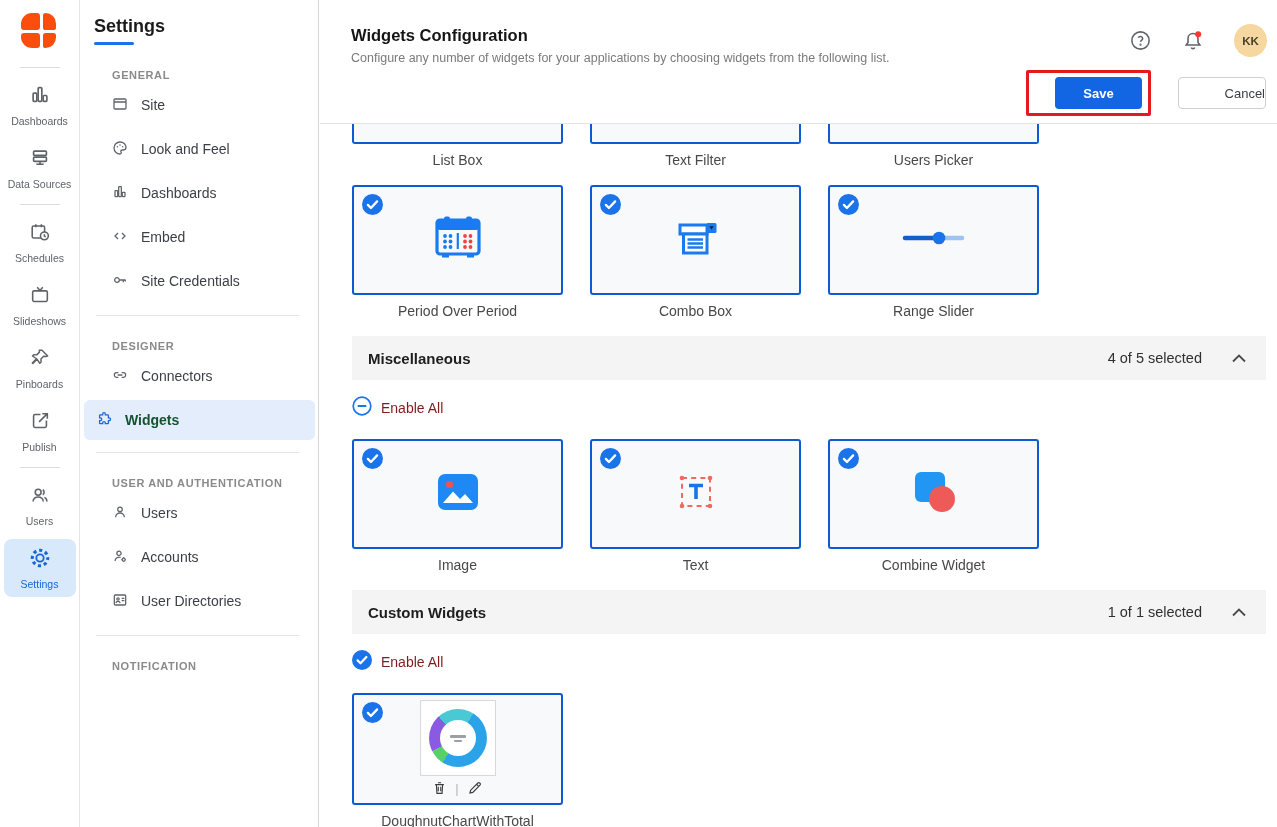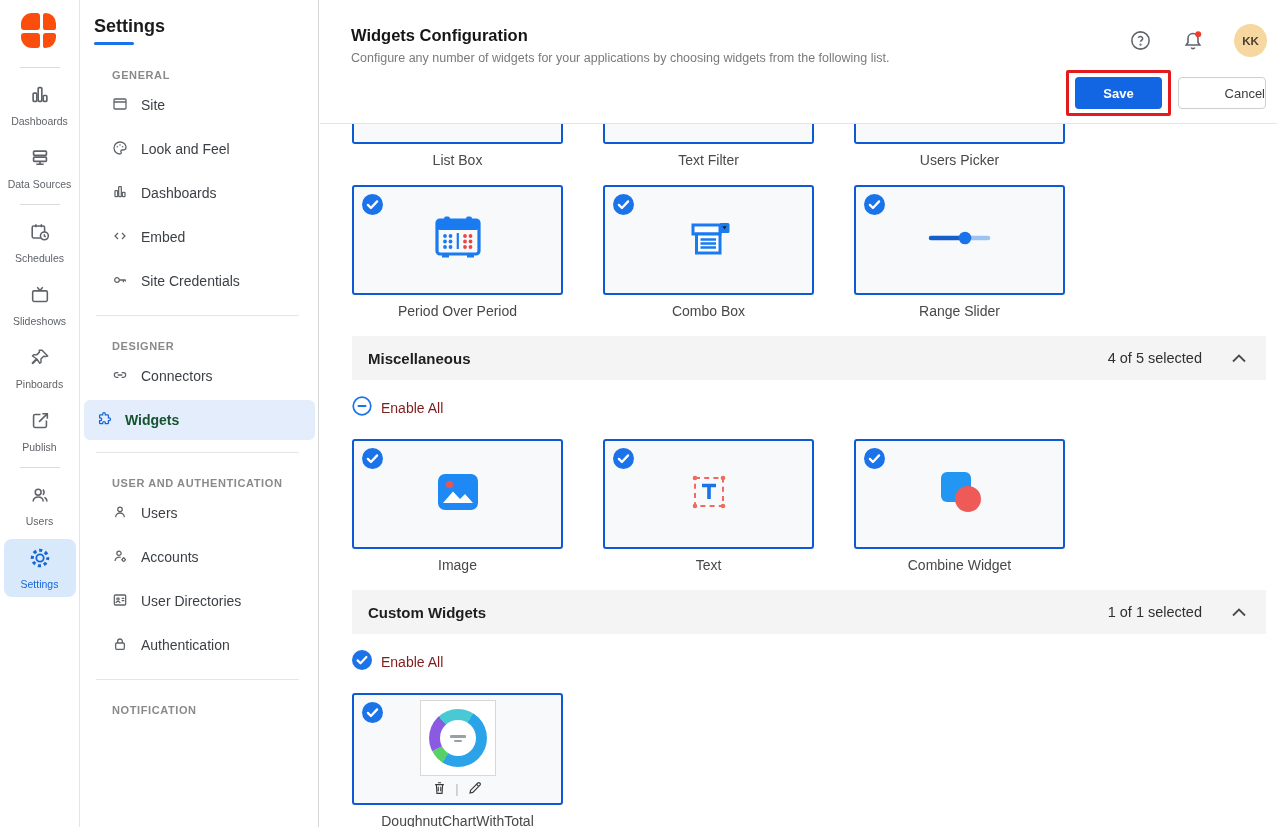--- a/index.html
+++ b/index.html
@@ -43,27 +43,27 @@
   .main-header { position:relative; padding:17px 0 0 31px; }
   .page-title { font-size:16.5px; font-weight:bold; color:#151515; }
   .page-subtitle { font-size:12.5px; color:#7a7a7a; margin-top:6px; }
   .header-icons { position:absolute; top:15px; right:10px; display:flex; align-items:center; gap:29px; }
   .hicon { cursor:pointer; display:flex; }
   .avatar { width:33px; height:33px; border-radius:50%; background:#f6d7a0; color:#474032;
             font-size:11.5px; font-weight:bold; display:flex; align-items:center; justify-content:center; cursor:pointer; }
 
   .actions-row { display:flex; justify-content:flex-end; align-items:center; padding-right:11px; margin-top:5px; }
   .red-annotation { border:3px solid #e41b1e; border-radius:2px; padding:4px 6px; margin-right:7px; }
-  .btn { font-family:inherit; cursor:pointer; border-radius:4px; font-size:13px; }
+  .btn { font-family:inherit; cursor:pointer; border-radius:4px; font-size:13px;margin-left:20px; }
   .btn-save { width:87px; height:32px; background:#1266e3; border:none; color:#fff; font-weight:bold; }
   .btn-cancel { width:88px; height:32px; background:#fff; border:1px solid #cfcfcf; color:#3c4043;text-align:right; }
   .header-divider { height:1px; background:#e4e4e4; margin-top:7px; }
 
   .content { padding:0 11px 0 32px; height:706px; overflow:hidden; }
-  .cards-row { display:flex; gap:40px; }
+  .cards-row { display:flex; gap:27px; }
   .card-wrap { width:211px; }
   .card { position:relative; width:211px; height:110px; border:2px solid #0d5ad4; border-radius:3px;
           background:#f8f9fb; display:flex; align-items:center; justify-content:center; cursor:pointer; }
   .card.cropped { height:20px; border-top:none; border-radius:0 0 3px 3px; }
   .card.tall { height:112px; flex-direction:column; justify-content:flex-start; padding-top:5px; }
   .card-label { text-align:center; font-size:14px; color:#484848; margin-top:8px; }
   .badge { position:absolute; top:7px; left:8px; width:21px; height:21px; }
 
   .section-bar { height:44px; background:#f4f4f5; display:flex; align-items:center;
                  padding:0 20px 0 16px; margin-top:17px; }
@@ -244,27 +244,20 @@
           </svg></span>
       <span>Accounts</span>
     </div>
     <div class="nav-item">
       <span><svg width="16" height="16" viewBox="0 0 24 24" fill="none" stroke-width="1.9" stroke="currentColor">
             <rect x="3.5" y="4.5" width="17" height="15" rx="1.5"></rect>
             <circle cx="9" cy="10.5" r="1.8"></circle>
             <path d="M5.8 16.5a3.3 3.3 0 0 1 6.4 0M14.5 9.5h4M14.5 13h4"></path>
           </svg></span>
       <span>User Directories</span>
-    </div>
-    <div class="nav-item">
-      <span><svg width="16" height="16" viewBox="0 0 24 24" fill="none" stroke-width="1.9" stroke="currentColor">
-            <rect x="5.5" y="10.5" width="13" height="9.5" rx="1.5"></rect>
-            <path d="M8.5 10.5V8a3.5 3.5 0 0 1 7 0v2.5"></path>
-          </svg></span>
-      <span>Authentication</span>
     </div>
 
     <div class="nav-divider"></div>
     <div class="nav-heading">NOTIFICATION</div>
   </div>
 
   <div class="main">
     <div class="main-header">
       <div class="page-title">Widgets Configuration</div>
       <div class="page-subtitle">Configure any number of widgets for your applications by choosing widgets from the following list.</div>

